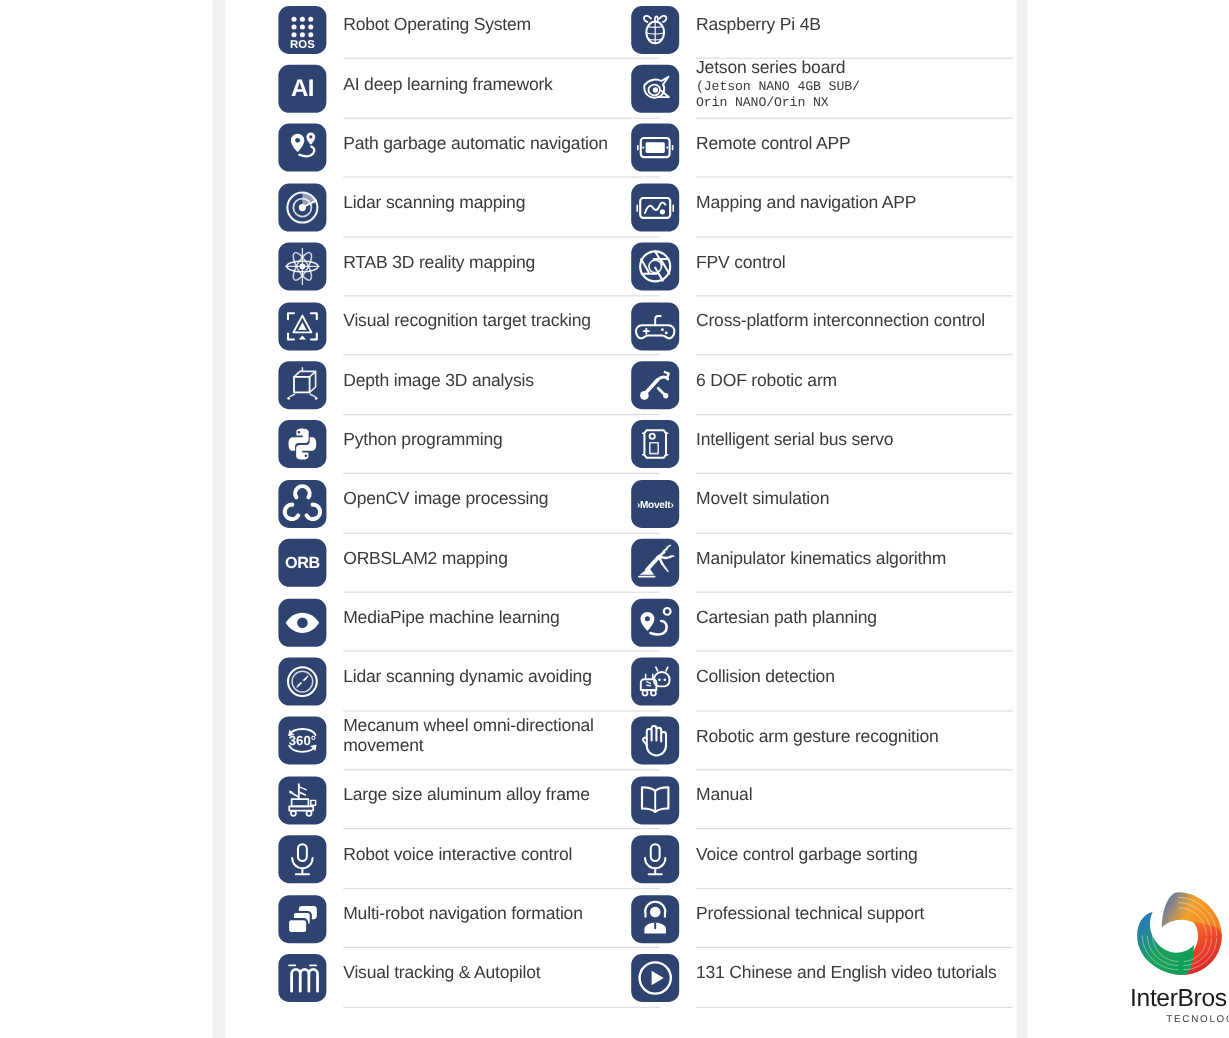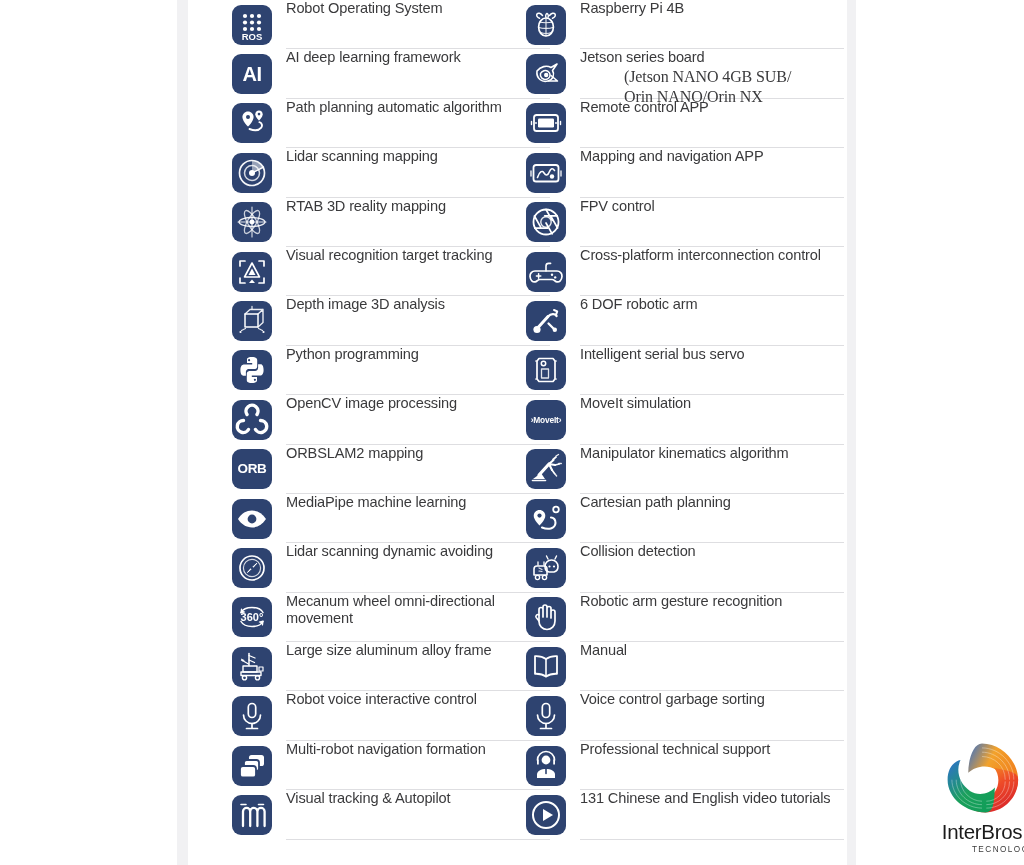--- a/index.html
+++ b/index.html
@@ -89,44 +89,44 @@
     color: #ffffff;
     line-height: 1;
   }
 
   .row .text-cell {
     flex: 1;
     height: 49.4px;
     margin-left: 14px;
     display: flex;
     flex-direction: column;
+    justify-content: center;
     border-bottom: 1px solid #dedee1;
     padding-bottom: 5px;
   }
 
   .row:first-child .text-cell { }
 
   .label {
     font-family: "Liberation Sans", sans-serif;
     font-size: 14.6px;
     line-height: 1.17;
     color: #3a3a3c;
     letter-spacing: -0.15px;
     white-space: pre-line;
   }
 
   .sublabel {
-    font-family: Liberation Serif, serif;
-    font-size: 16px;
+    font-family: Liberation Mono, monospace;
+    font-size: 11px;
     line-height: 1.22;
     color: #3a3a3c;
     letter-spacing: -0.1px;
     white-space: pre-line;
     margin-top: 1px;
-    margin-left: 44px;
   }
 
   
   .brand {
     position: absolute;
     left: 917px;
     top: 738px;
     width: 130px;
     height: 122px;
     display: flex;
@@ -200,21 +200,21 @@
                 <svg width="40" height="40" viewBox="0 0 40 40" fill="none" stroke="#ffffff" stroke-width="1.6" stroke-linecap="round" stroke-linejoin="round">
                   <path d="M16 8.5c3.2 0 5.6 2.5 5.6 5.6 0 4.2-5.6 9.6-5.6 9.6S10.4 18.3 10.4 14.1C10.4 11 12.8 8.5 16 8.5z" fill="#fff" stroke="none"></path>
                   <circle cx="16" cy="13.9" r="2" fill="#2e4370" stroke="none"></circle>
                   <path d="M27 7.5c2.1 0 3.7 1.6 3.7 3.7 0 2.8-3.7 6.4-3.7 6.4s-3.7-3.6-3.7-6.4C23.3 9.1 24.9 7.5 27 7.5z" fill="#fff" stroke="none"></path>
                   <circle cx="27" cy="11.1" r="1.3" fill="#2e4370" stroke="none"></circle>
                   <path d="M17.5 26c4 1.5 9 1.8 11.5-1.2 2-2.4.6-5-1.6-5.6" stroke-width="1.9"></path>
                 </svg>
               </div>
             </div>
             <div class="text-cell">
-              <div class="label">Path planning automatic algorithm</div>
+              <div class="label">Path garbage automatic navigation</div>
             </div>
           </div>
           <div class="row">
             <div class="icon-cell">
               <div class="icon-badge">
                 <svg width="40" height="40" viewBox="0 0 40 40" fill="none" stroke="#ffffff" stroke-width="1.6" stroke-linecap="round" stroke-linejoin="round">
                   <circle cx="20" cy="20" r="12.5" stroke-width="1.7" opacity="0.95"></circle>
                   <circle cx="20" cy="20" r="7.5" stroke-width="1.5" opacity="0.8"></circle>
                   <circle cx="20" cy="20" r="3" fill="#fff" stroke="none"></circle>
                   <path d="M20 20 L20 7.5 A12.5 12.5 0 0 1 31.2 15.5 Z" fill="#fff" opacity="0.5" stroke="none"></path>

